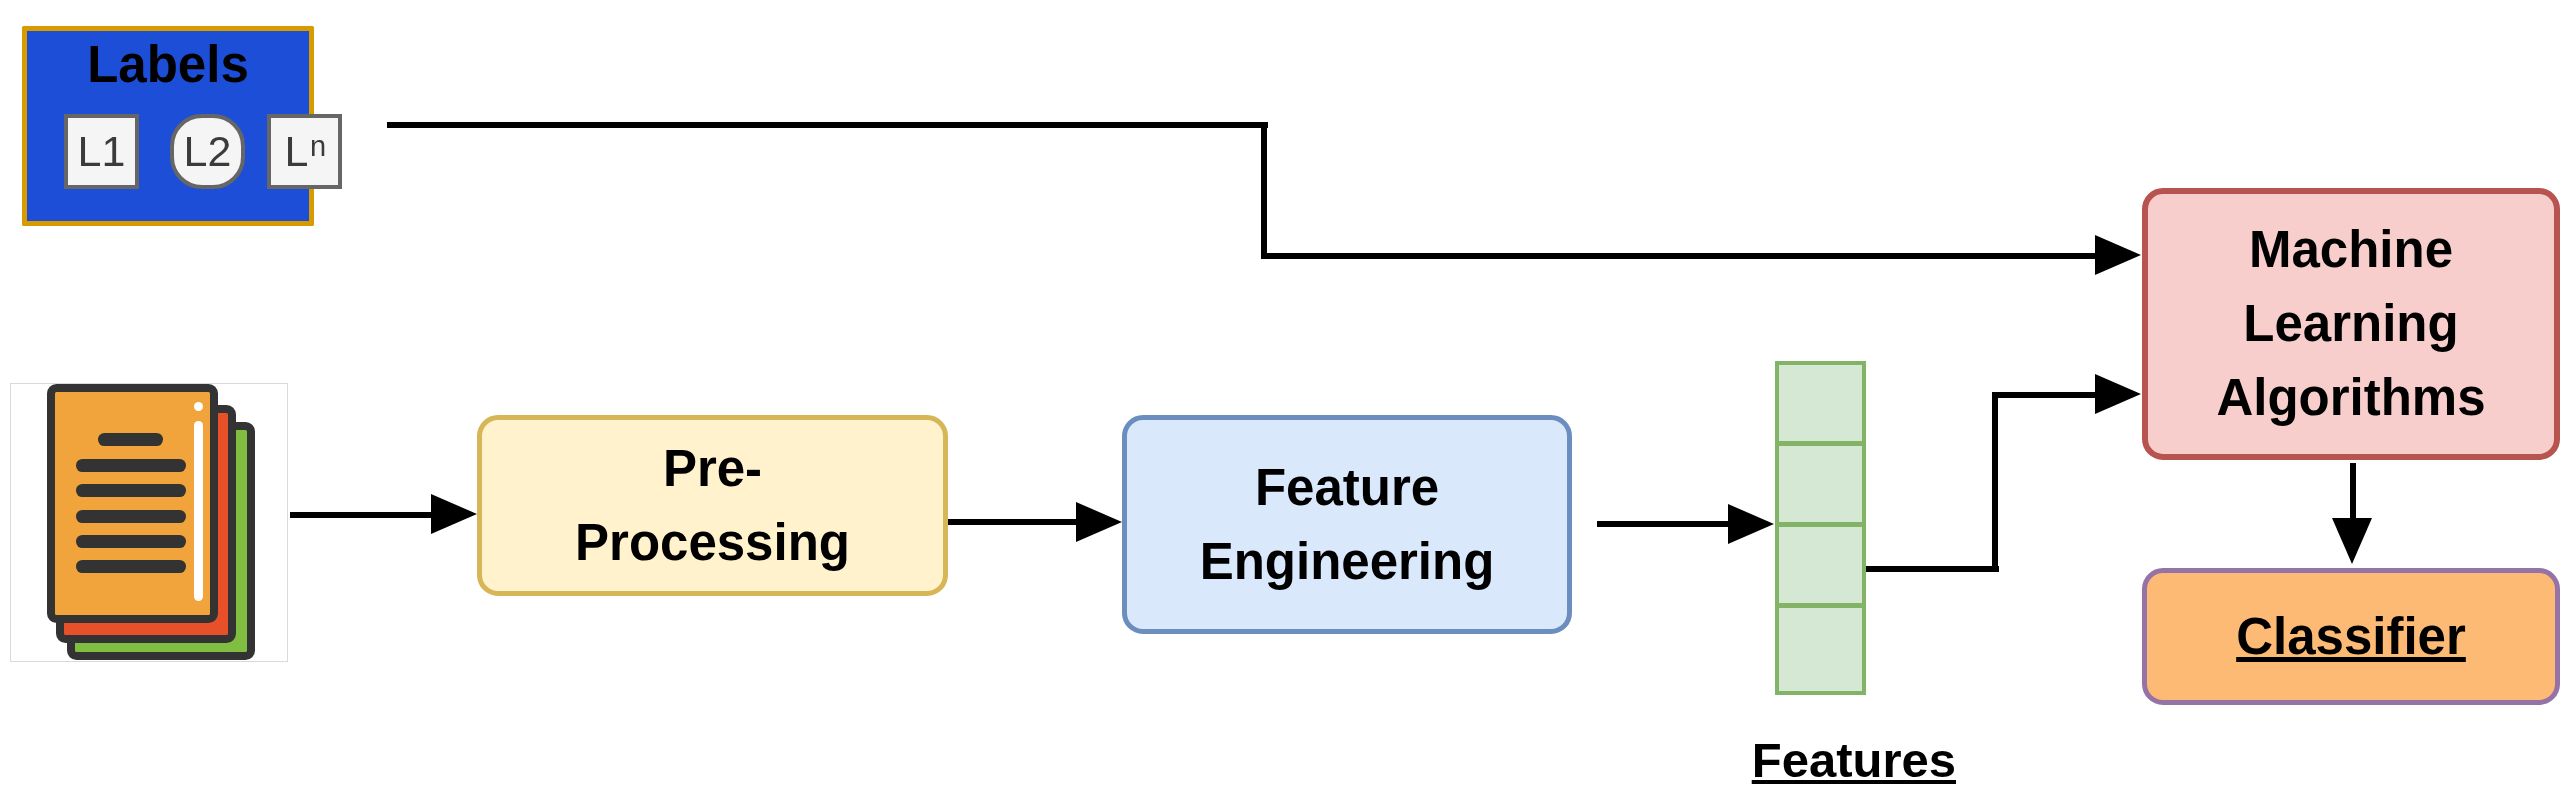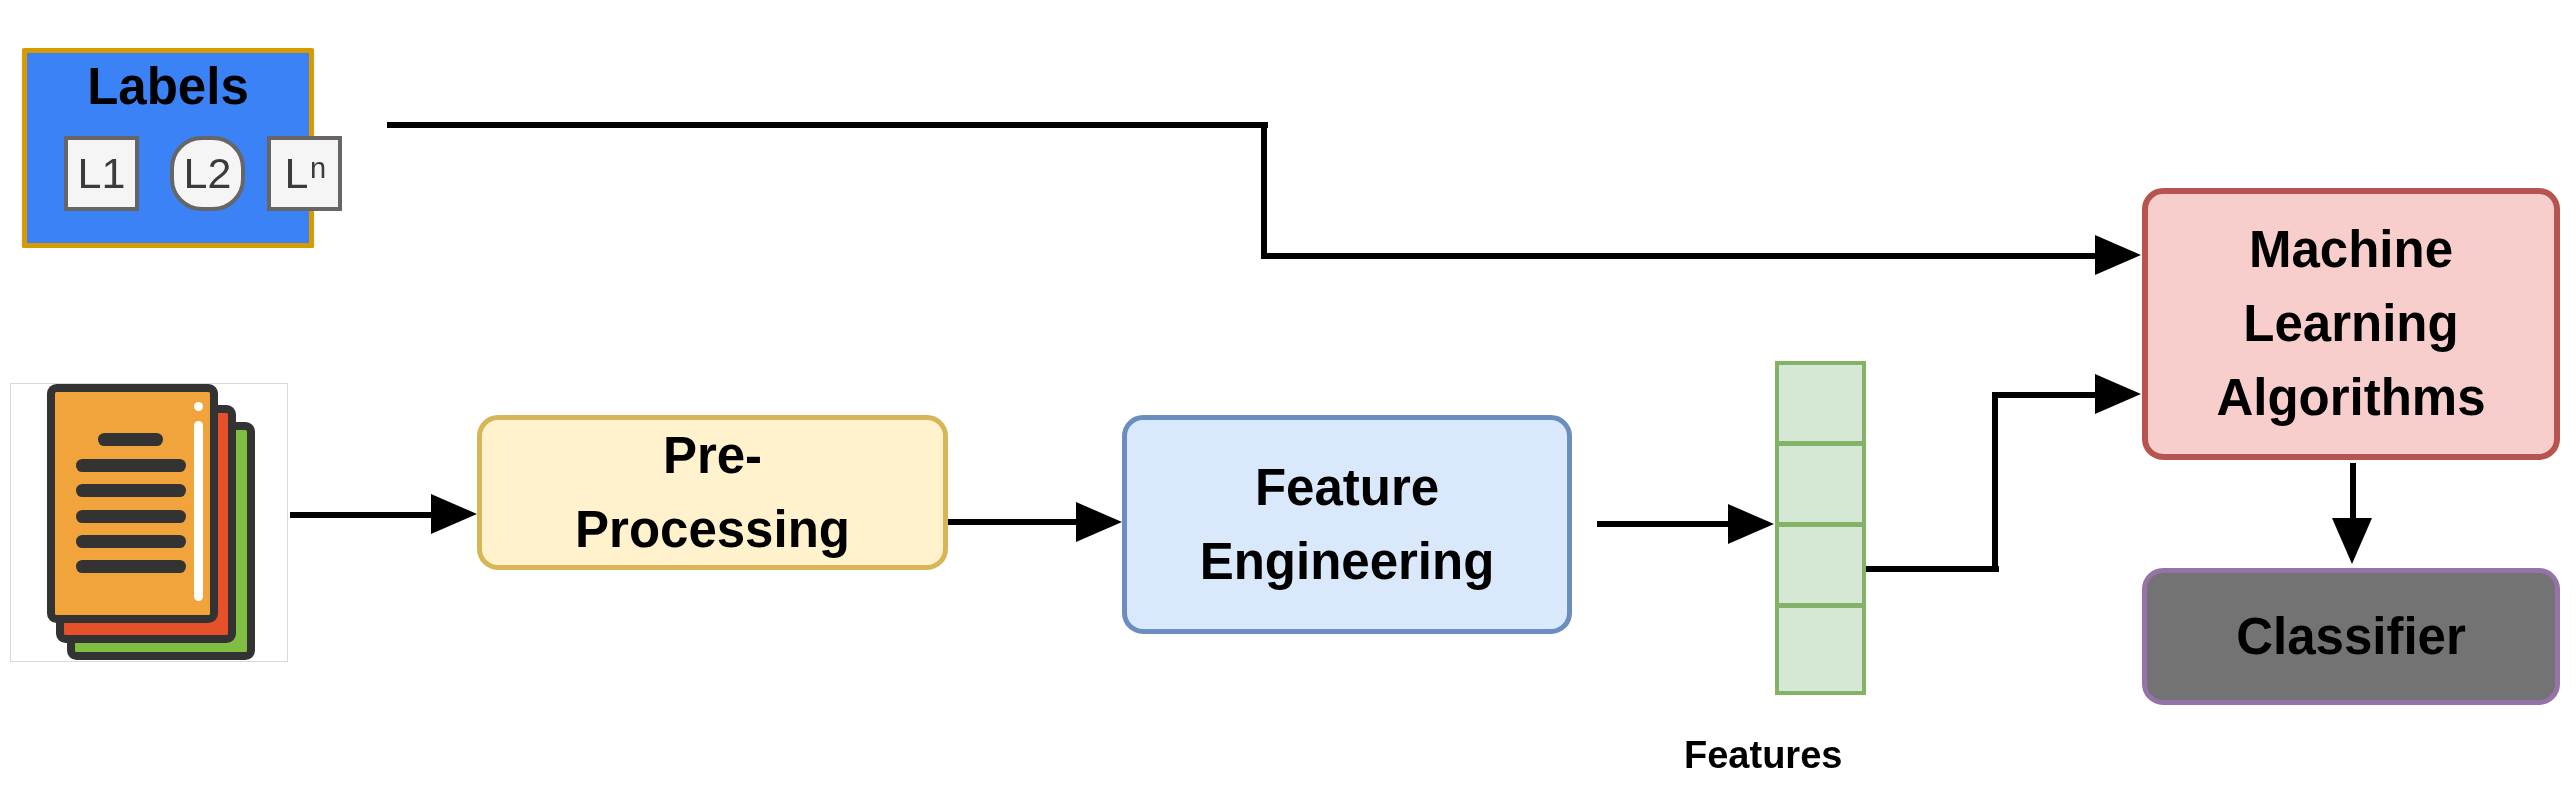--- a/index.html
+++ b/index.html
@@ -24,25 +24,24 @@
   .node-label {
     font-weight: bold;
     font-size: 51px;
     line-height: 1.45;
     white-space: pre-line;
     color: #000;
   }
   
   .labels-box {
     left: 22px; top: 26px; width: 292px; height: 200px;
-    background: #3b82f6;
+    background: #1d4ed8;
     border: 5.6px solid #D79B00;
     border-radius: 1.6px;
     display: block;
-    margin-top: 22px;
   }
   .labels-title {
     margin-top: 8px;
     text-align: center;
     font-weight: bold;
     font-size: 51px;
     line-height: 1;
   }
   .chip {
     position: absolute;
@@ -98,62 +97,64 @@
   }
   .doc-margin-dot {
     position: absolute;
     right: 7.1px; top: 9.5px;
     width: 9.5px; height: 9.5px;
     background: #ffffff;
     border-radius: 50%;
   }
   
   .preprocessing-box {
-    left: 477px; top: 415px; width: 471px; height: 155px;
+    left: 477px; top: 415px; width: 471px; height: 181px;
     background: #FFF2CC;
     border: 5.6px solid #D6B656;
   }
   .feature-engineering-box {
     left: 1122px; top: 415px; width: 450px; height: 219px;
     background: #DAE8FC;
     border: 5.6px solid #6C8EBF;
   }
   .ml-box {
     left: 2142px; top: 188px; width: 418px; height: 272px;
     background: #F8CECC;
     border: 6.4px solid #B85450;
   }
   .classifier-box {
     left: 2142px; top: 568px; width: 418px; height: 137px;
-    background: #737373;
+    background: #fdba74;
     border: 5.6px solid #9673A6;
+    text-decoration: underline;
   }
   
   .features-column {
     position: absolute;
     left: 1775px; top: 361px; width: 91px; height: 334px;
     box-sizing: border-box;
     background: #D5E8D4;
     border: 4.8px solid #82B366;
   }
   .cell-divider {
     position: absolute;
     left: 0; right: 0; height: 4.8px;
     background: #82B366;
   }
   .cell-divider-1 { top: 76px; }
   .cell-divider-2 { top: 157px; }
   .cell-divider-3 { top: 238px; }
   .features-label {
     position: absolute;
     left: 1684px; top: 736px; width: 272px;
-    text-align: left;
+    text-align: right;
     font-weight: bold;
-    font-size: 38px;
+    font-size: 49px;
     line-height: 1;
+    text-decoration: underline;
   }
   
   .seg { position: absolute; background: #000000; }
   .arrowhead-right {
     position: absolute; width: 0; height: 0;
     border-left: 46px solid #000000;
     border-top: 20.7px solid transparent;
     border-bottom: 20.7px solid transparent;
   }
   .arrowhead-down {

